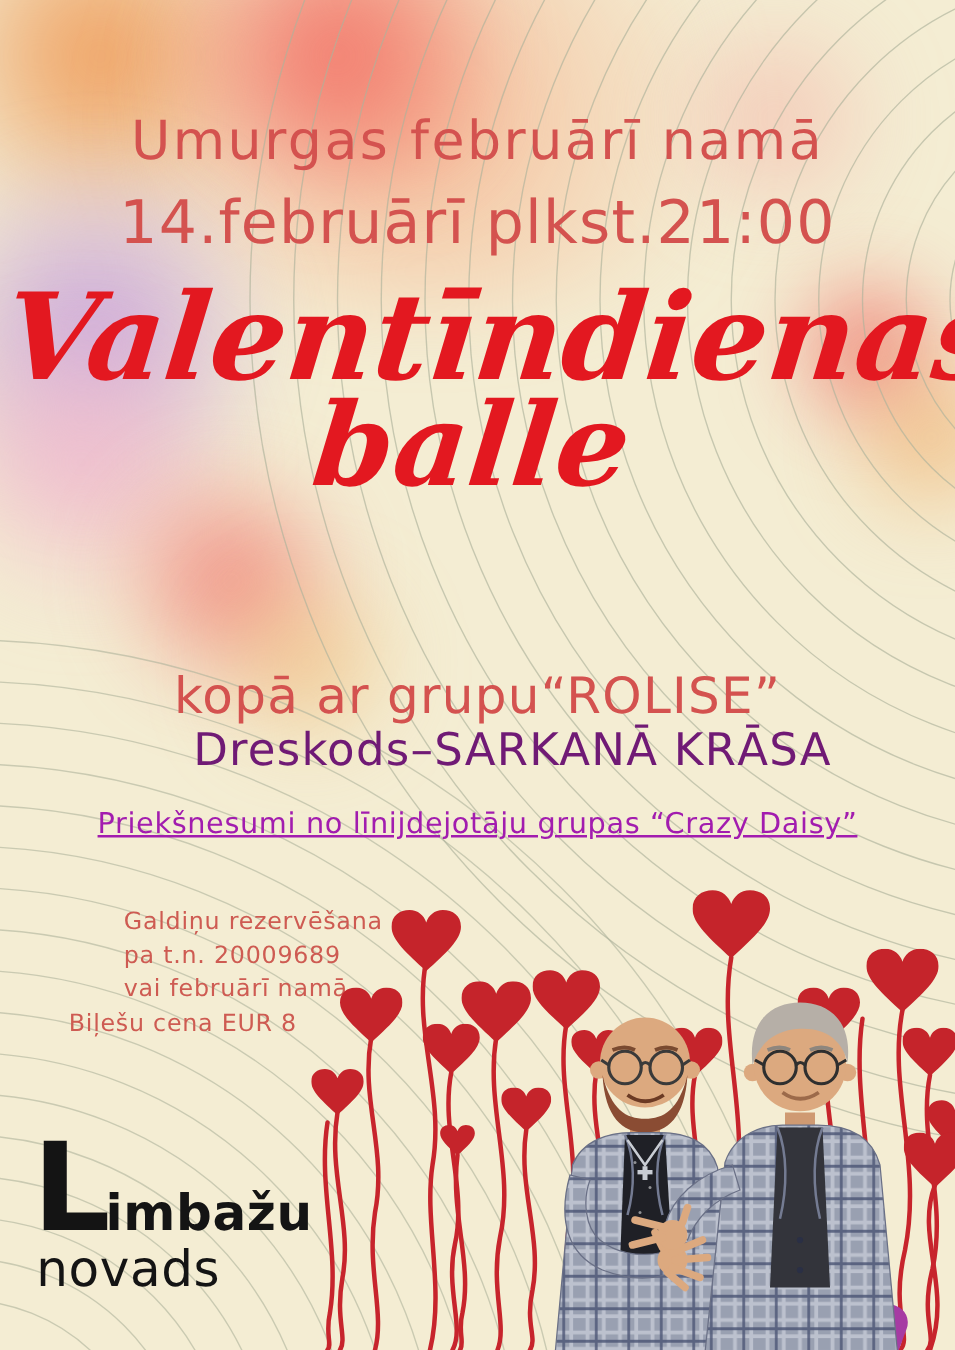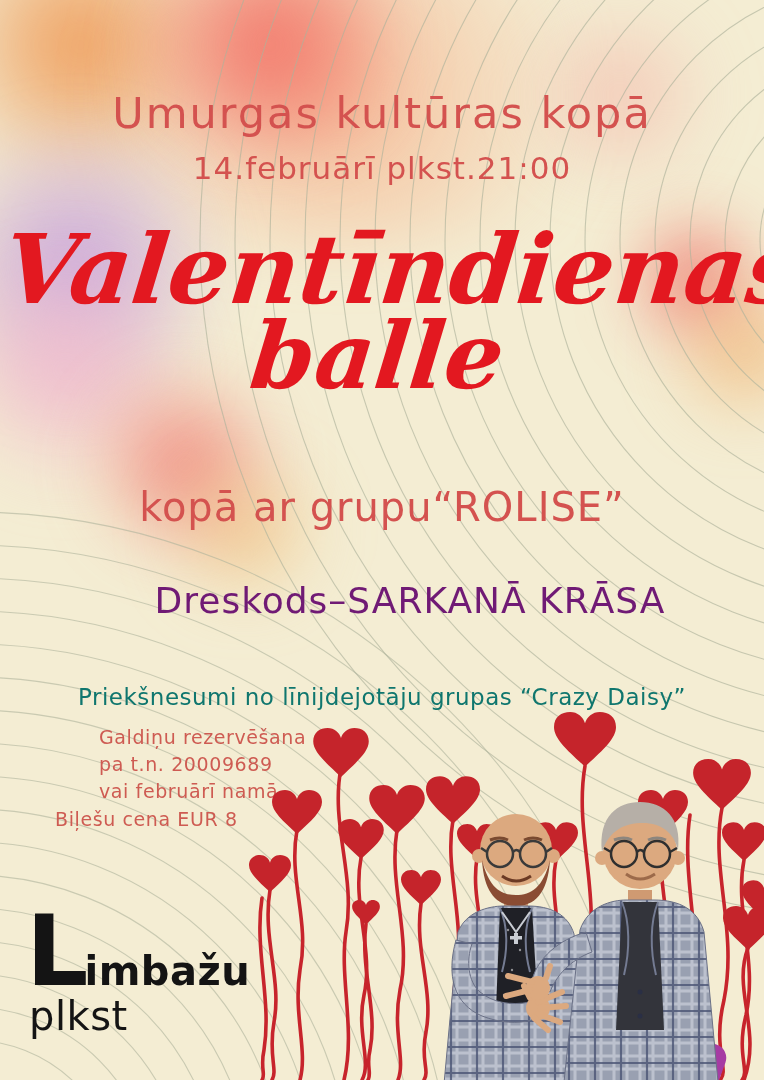--- a/index.html
+++ b/index.html
@@ -18,30 +18,30 @@
   .b-red-midleft{left:70px;top:370px;width:230px;height:190px;background:radial-gradient(circle,rgba(240,106,100,.8),rgba(240,106,100,0) 68%);}
   .b-orange-midleft{left:150px;top:455px;width:190px;height:150px;background:radial-gradient(circle,rgba(240,188,118,.75),rgba(240,188,118,0) 68%);}
   .b-red-right{left:615px;top:205px;width:160px;height:150px;background:radial-gradient(circle,rgba(238,88,84,.85),rgba(238,88,84,0) 68%);}
   .b-orange-right{left:655px;top:275px;width:180px;height:150px;background:radial-gradient(circle,rgba(240,174,104,.8),rgba(240,174,104,0) 68%);}
   .b-pink-topcenter{left:505px;top:10px;width:230px;height:170px;background:radial-gradient(circle,rgba(244,165,156,.55),rgba(244,165,156,0) 68%);}
   
   .arcs{position:absolute;left:0;top:0;}
   
   .txt{position:absolute;left:0;width:100%;text-align:center;color:#d4524f;}
   .venue{top:88px;font-size:43px;letter-spacing:2px;}
-  .datetime{top:150px;font-size:31px;letter-spacing:1px;}
+  .datetime{top:150px;font-size:48px;letter-spacing:1px;}
   .title{
     top:226px;margin:0;font-family:"DejaVu Serif","Liberation Serif",serif;
     font-style:italic;font-weight:bold;color:#e31820;line-height:.92;
     transform:skewX(-6deg);font-size:96px;
   }
   .title .t2{font-size:92px;display:block;}
-  .band{top:484px;font-size:40px;letter-spacing:1px;}
+  .band{top:534px;font-size:40px;letter-spacing:1px;}
   .dress{top:580px;font-size:36px;letter-spacing:1px;color:#701a75;padding-left:28px;}
-  .perf{top:684px;font-size:23px;letter-spacing:.5px;color:#0f766e;}
+  .perf{top:646px;font-size:23px;letter-spacing:.5px;color:#a21caf;text-decoration:underline;}
   .info{position:absolute;left:55px;top:724px;text-align:left;color:#ce5b52;
         font-size:19px;line-height:1.43;letter-spacing:.6px;margin-left:44px;}
   .price{position:absolute;left:55px;top:808px;text-align:left;color:#ce5b52;
         font-size:19px;letter-spacing:.6px;}
   
   .scene{position:absolute;left:0;top:670px;}
   
   .logo{position:absolute;left:26px;top:902px;color:#141414;line-height:1;}
   .logo-l1{font-size:40px;letter-spacing:.5px;font-weight:bold;}
   .logo-l1::first-letter{font-size:98px;letter-spacing:-4px;}
@@ -97,21 +97,21 @@
         <circle cx="-30" cy="1190" r="480"></circle>
         <circle cx="-30" cy="1190" r="513"></circle>
         <circle cx="-30" cy="1190" r="546"></circle>
         <circle cx="-30" cy="1190" r="579"></circle>
         <circle cx="-30" cy="1190" r="612"></circle>
         <circle cx="-30" cy="1190" r="645"></circle>
         <circle cx="-30" cy="1190" r="678"></circle>
       </g>
   </svg>
 
-  <div class="txt venue">Umurgas kultūras kopā</div>
+  <div class="txt venue">Umurgas februārī namā</div>
   <div class="txt datetime">14.februārī plkst.21:00</div>
   <h1 class="txt title">
     <span class="t1">Valentīndienas</span>
     <span class="t2">balle</span>
   </h1>
   <div class="txt band">kopā ar grupu“ROLISE”</div>
   <div class="txt dress">Dreskods–SARKANĀ KRĀSA</div>
   <div class="txt perf">Priekšnesumi no līnijdejotāju grupas “Crazy Daisy”</div>
 
   <div class="info">
@@ -242,16 +242,16 @@
               <path d="M-26,200 L-50,206"></path>
               <path d="M-10,188 L-6,176"></path>
           </g>
         </g>
       </g>
     </g>
   </svg>
 
   <div class="logo">
     <div class="logo-l1">Limbažu</div>
-    <div class="logo-l2">plkst</div>
+    <div class="logo-l2">novads</div>
   </div>
 
 </div>
 
 </body></html>

